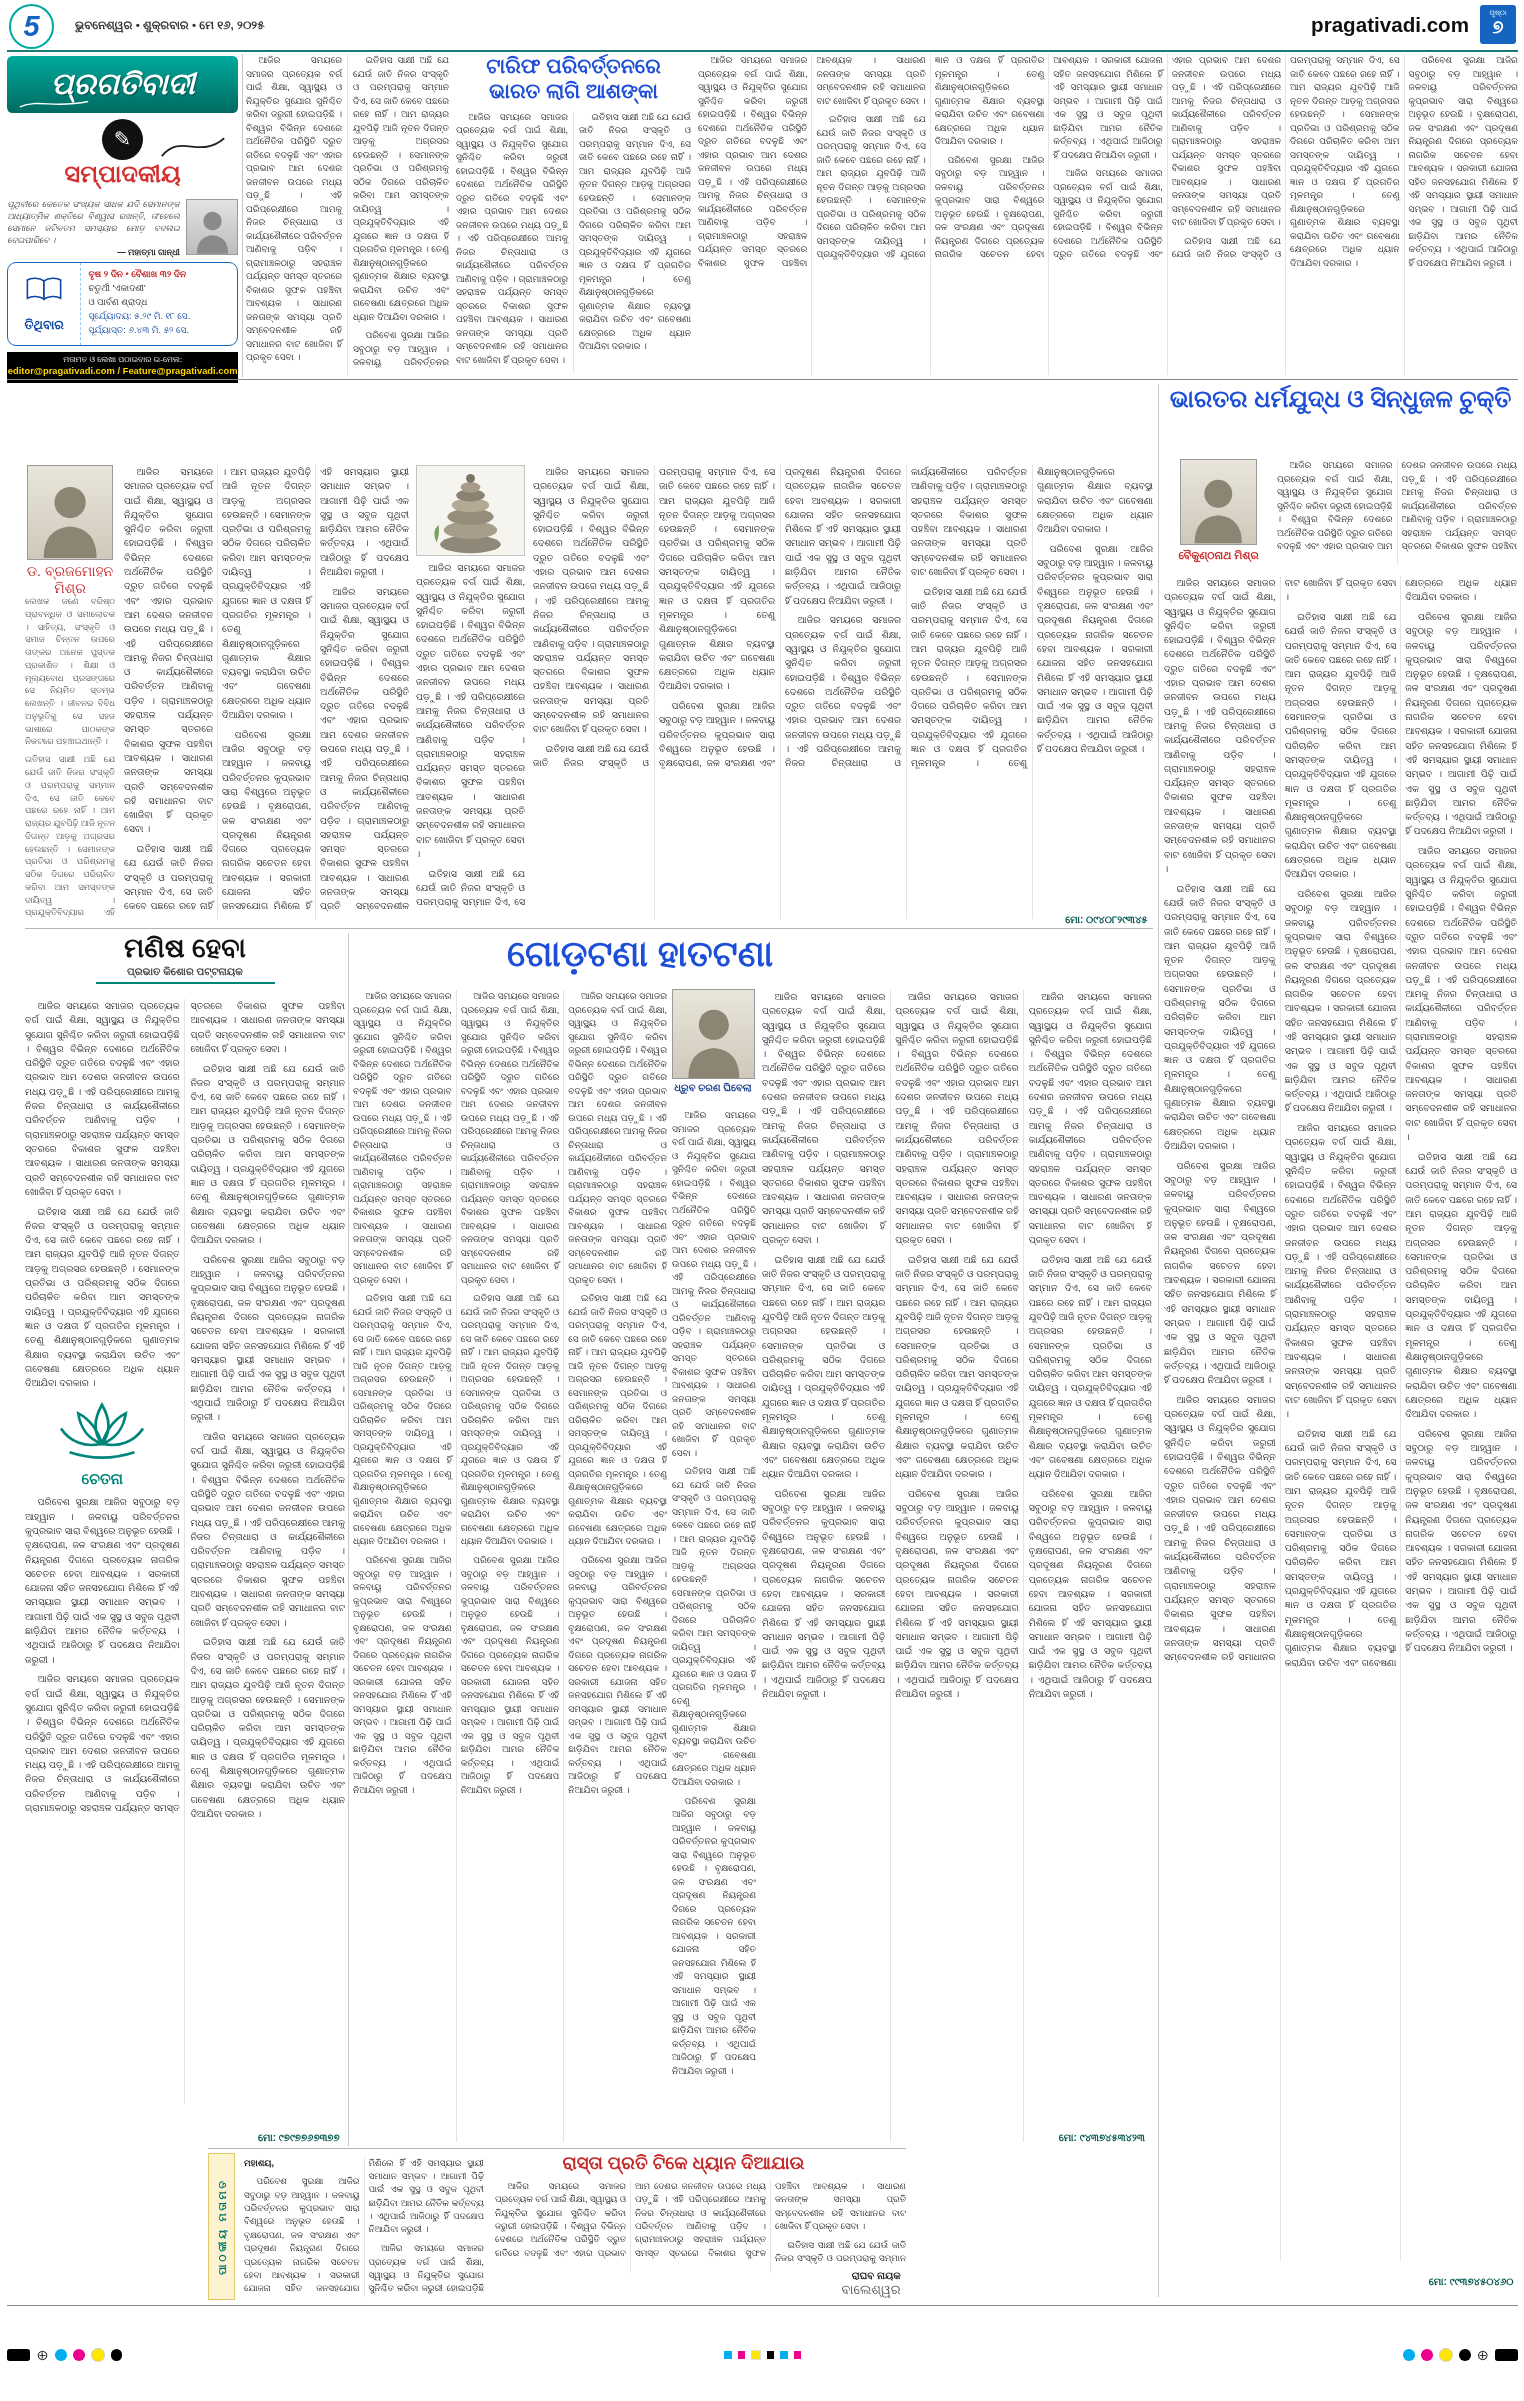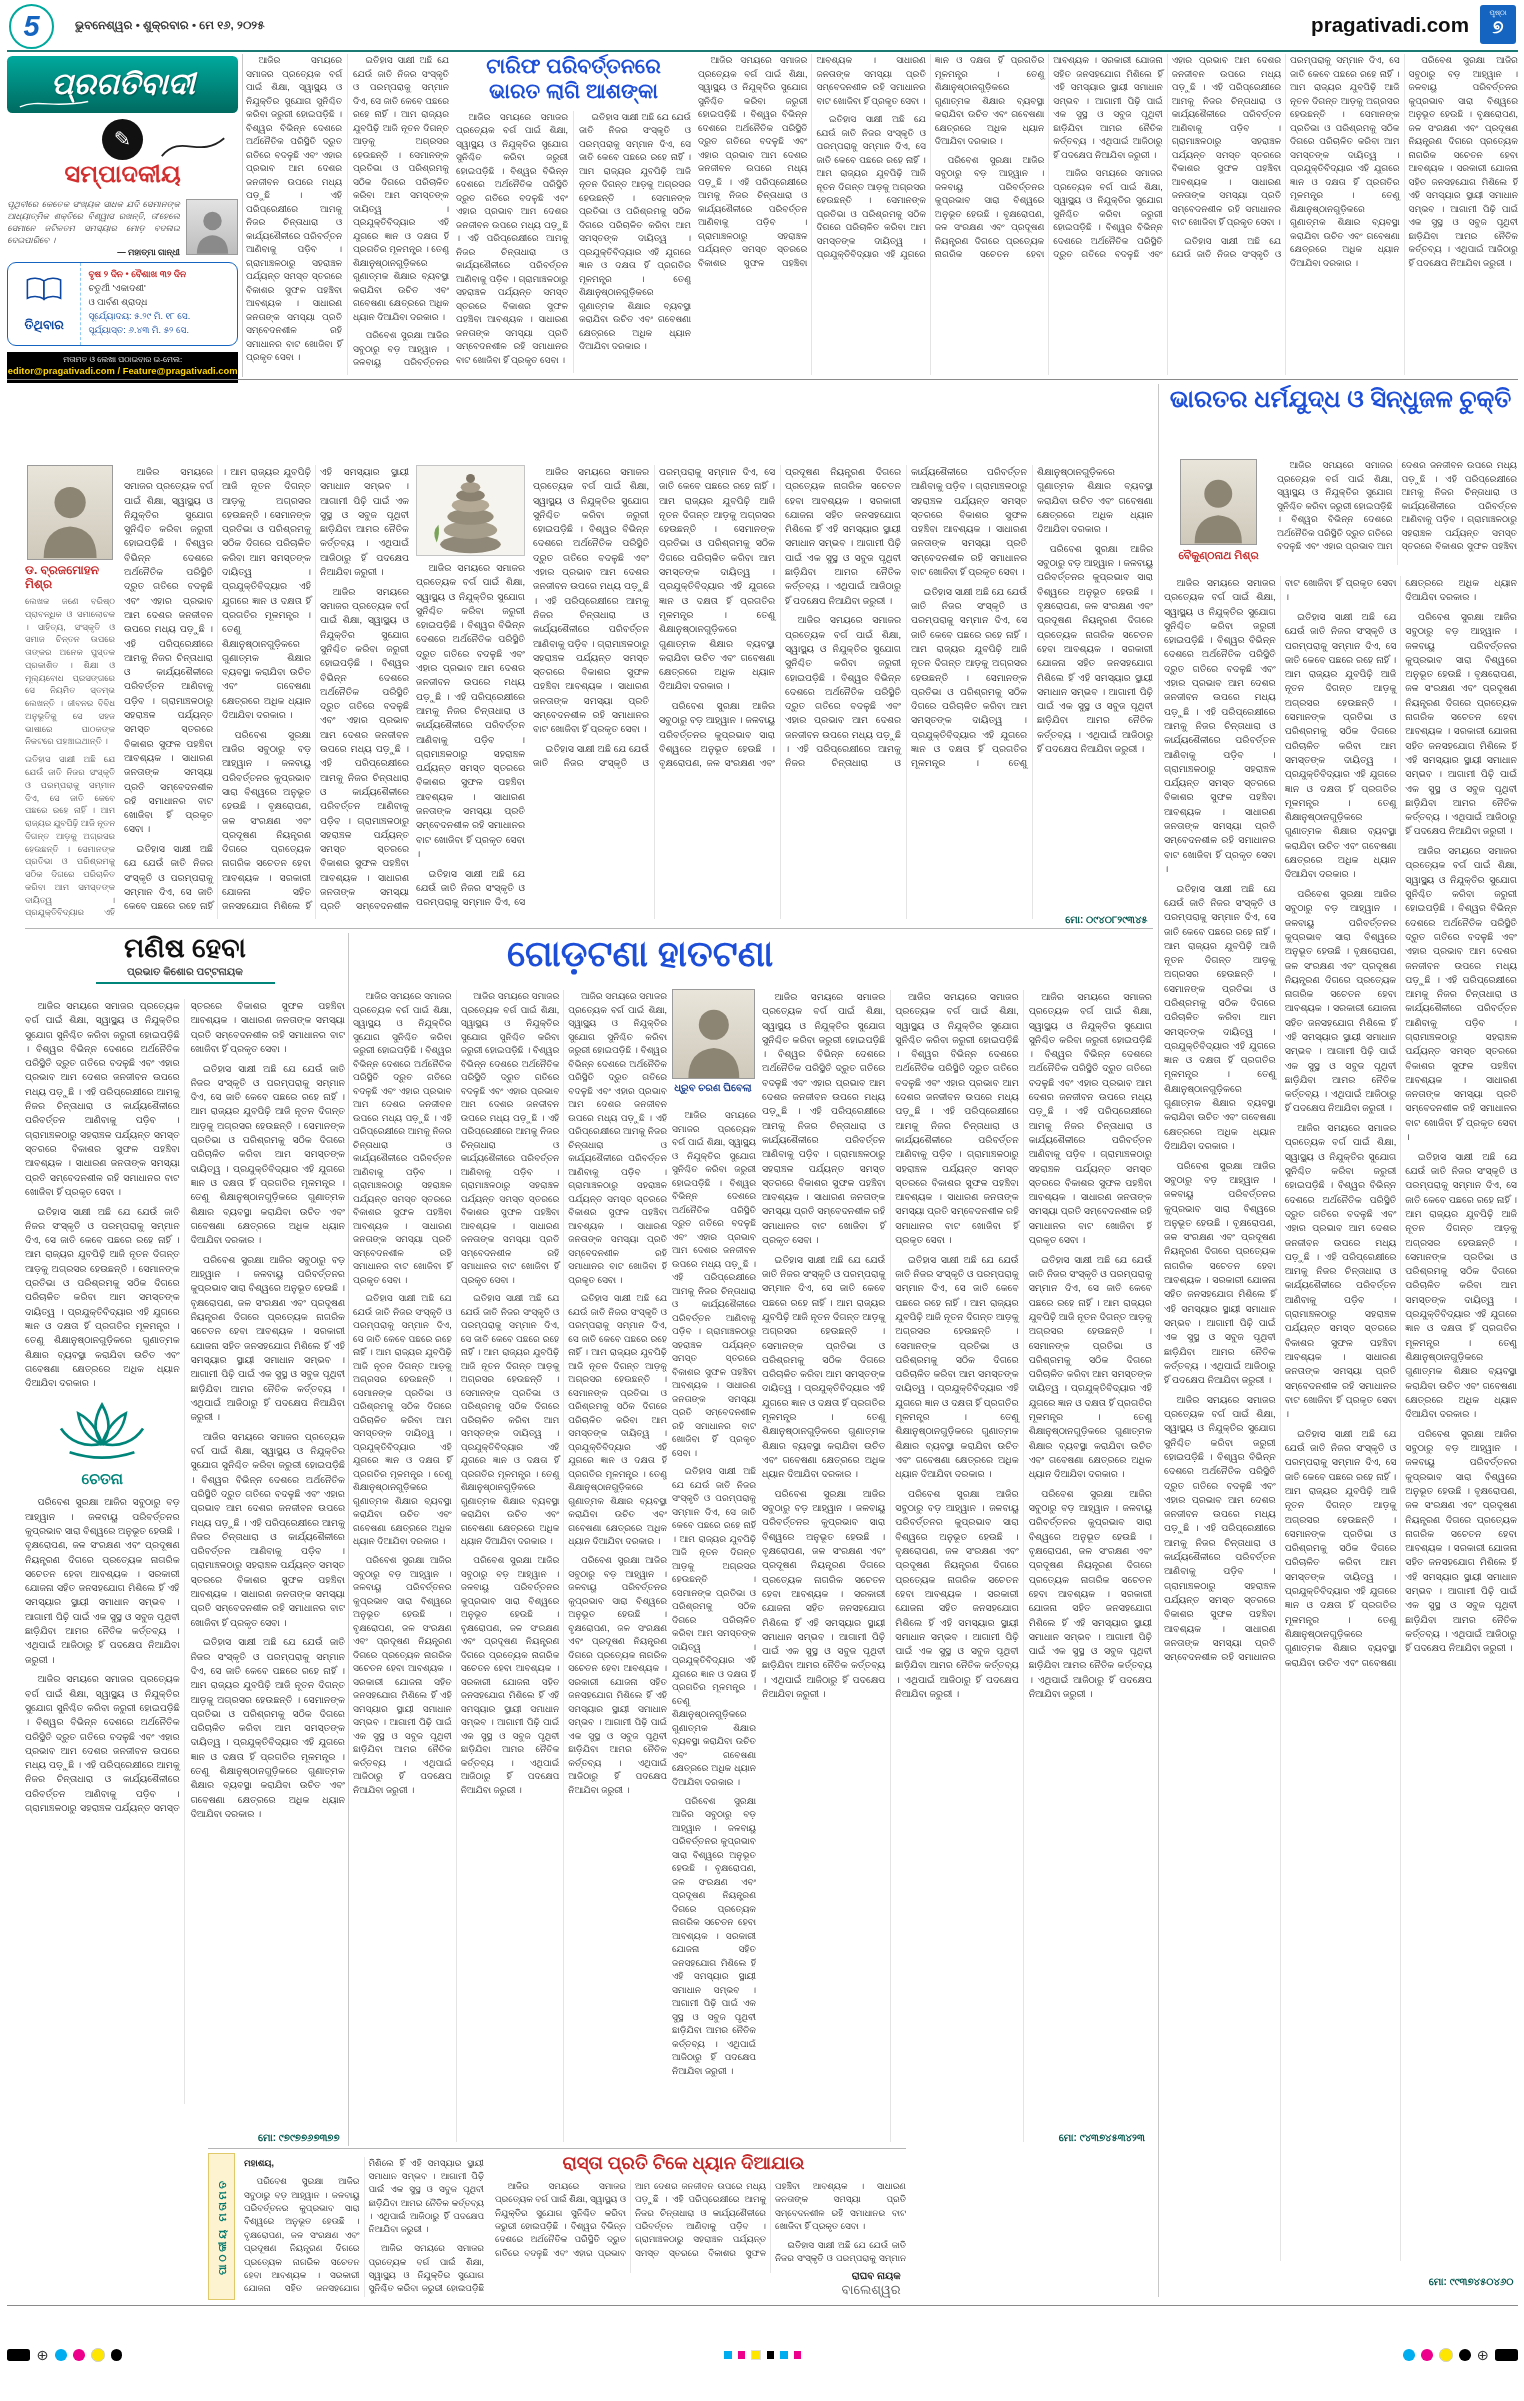--- a/index.html
+++ b/index.html
@@ -130,21 +130,21 @@
     </div>
 
   <div class="abs" style="left:25px;top:382px;width:1128px;height:544px;">
 
     <div class="abs photo" style="left:1.8px;top:83px;width:86px;height:95px;">
       <svg viewBox="0 0 60 70">
         <circle cx="30" cy="24" r="13" fill="#8d8574"></circle>
         <path d="M8 70 Q8 46 30 44 Q52 46 52 70 Z" fill="#8d8574"></path>
       </svg>
     </div>
-    <div class="abs" style="left:0px;top:181px;width:90px;text-align:left;font-size:12px;font-weight:bold;color:#c62828;">ଡ. ବ୍ରଜମୋହନ ମିଶ୍ର</div>
+    <div class="abs" style="left:0px;top:181px;width:90px;text-align:center;font-size:14px;font-weight:normal;color:#c62828;">ଡ. ବ୍ରଜମୋହନ ମିଶ୍ର</div>
     <div class="abs" style="left:0px;top:213px;width:90px;height:323px;font-size:8.5px;line-height:1.5;text-align:justify;color:#555;overflow:hidden;">
       <p style="margin:0 0 5.4px;">ଲେଖକ ଜଣେ ବରିଷ୍ଠ ପ୍ରାବନ୍ଧିକ ଓ ସମାଲୋଚକ । ସାହିତ୍ୟ, ସଂସ୍କୃତି ଓ ସମାଜ ଚିନ୍ତନ ଉପରେ ତାଙ୍କର ଅନେକ ପୁସ୍ତକ ପ୍ରକାଶିତ । ଶିକ୍ଷା ଓ ମୂଲ୍ୟବୋଧ ପ୍ରସଙ୍ଗରେ ସେ ନିୟମିତ ସ୍ତମ୍ଭ ଲେଖନ୍ତି । ଜୀବନର ବିବିଧ ଅନୁଭୂତିକୁ ସେ ସହଜ ଭାଷାରେ ପାଠକଙ୍କ ନିକଟରେ ପହଞ୍ଚାଇଥାନ୍ତି ।</p>
       <p style="margin:0;">ଇତିହାସ ସାକ୍ଷୀ ଅଛି ଯେ ଯେଉଁ ଜାତି ନିଜର ସଂସ୍କୃତି ଓ ପରମ୍ପରାକୁ ସମ୍ମାନ ଦିଏ, ସେ ଜାତି କେବେ ପଛରେ ରହେ ନାହିଁ । ଆମ ରାଜ୍ୟର ଯୁବପିଢ଼ି ଆଜି ନୂତନ ଦିଗନ୍ତ ଆଡ଼କୁ ଅଗ୍ରସର ହେଉଛନ୍ତି । ସେମାନଙ୍କ ପ୍ରତିଭା ଓ ପରିଶ୍ରମକୁ ସଠିକ ଦିଗରେ ପରିଚାଳିତ କରିବା ଆମ ସମସ୍ତଙ୍କ ଦାୟିତ୍ୱ । ପ୍ରଯୁକ୍ତିବିଦ୍ୟାର ଏହି ଯୁଗରେ ଜ୍ଞାନ ଓ ଦକ୍ଷତା ହିଁ ପ୍ରଗତିର ମୂଳମନ୍ତ୍ର । ତେଣୁ ଶିକ୍ଷାନୁଷ୍ଠାନଗୁଡ଼ିକରେ ଗୁଣାତ୍ମକ ଶିକ୍ଷାର ବ୍ୟବସ୍ଥା କରାଯିବା ଉଚିତ ଏବଂ ଗବେଷଣା କ୍ଷେତ୍ରରେ ଅଧିକ ଧ୍ୟାନ ଦିଆଯିବା ଦରକାର ।</p>
     </div>
 
     <div class="abs txt" style="left:99px;top:83px;width:285px;height:454px;column-count:3;column-gap:9px;">
         <p>ଆଜିର ସମୟରେ ସମାଜର ପ୍ରତ୍ୟେକ ବର୍ଗ ପାଇଁ ଶିକ୍ଷା, ସ୍ୱାସ୍ଥ୍ୟ ଓ ନିଯୁକ୍ତିର ସୁଯୋଗ ସୁନିଶ୍ଚିତ କରିବା ଜରୁରୀ ହୋଇପଡ଼ିଛି । ବିଶ୍ୱର ବିଭିନ୍ନ ଦେଶରେ ଅର୍ଥନୈତିକ ପରିସ୍ଥିତି ଦ୍ରୁତ ଗତିରେ ବଦଳୁଛି ଏବଂ ଏହାର ପ୍ରଭାବ ଆମ ଦେଶର ଜନଜୀବନ ଉପରେ ମଧ୍ୟ ପଡ଼ୁଛି । ଏହି ପରିପ୍ରେକ୍ଷୀରେ ଆମକୁ ନିଜର ଚିନ୍ତାଧାରା ଓ କାର୍ଯ୍ୟଶୈଳୀରେ ପରିବର୍ତ୍ତନ ଆଣିବାକୁ ପଡ଼ିବ । ଗ୍ରାମାଞ୍ଚଳଠାରୁ ସହରାଞ୍ଚଳ ପର୍ଯ୍ୟନ୍ତ ସମସ୍ତ ସ୍ତରରେ ବିକାଶର ସୁଫଳ ପହଞ୍ଚିବା ଆବଶ୍ୟକ । ସାଧାରଣ ଜନତାଙ୍କ ସମସ୍ୟା ପ୍ରତି ସମ୍ବେଦନଶୀଳ ରହି ସମାଧାନର ବାଟ ଖୋଜିବା ହିଁ ପ୍ରକୃତ ସେବା ।</p>
         <p>ଇତିହାସ ସାକ୍ଷୀ ଅଛି ଯେ ଯେଉଁ ଜାତି ନିଜର ସଂସ୍କୃତି ଓ ପରମ୍ପରାକୁ ସମ୍ମାନ ଦିଏ, ସେ ଜାତି କେବେ ପଛରେ ରହେ ନାହିଁ । ଆମ ରାଜ୍ୟର ଯୁବପିଢ଼ି ଆଜି ନୂତନ ଦିଗନ୍ତ ଆଡ଼କୁ ଅଗ୍ରସର ହେଉଛନ୍ତି । ସେମାନଙ୍କ ପ୍ରତିଭା ଓ ପରିଶ୍ରମକୁ ସଠିକ ଦିଗରେ ପରିଚାଳିତ କରିବା ଆମ ସମସ୍ତଙ୍କ ଦାୟିତ୍ୱ । ପ୍ରଯୁକ୍ତିବିଦ୍ୟାର ଏହି ଯୁଗରେ ଜ୍ଞାନ ଓ ଦକ୍ଷତା ହିଁ ପ୍ରଗତିର ମୂଳମନ୍ତ୍ର । ତେଣୁ ଶିକ୍ଷାନୁଷ୍ଠାନଗୁଡ଼ିକରେ ଗୁଣାତ୍ମକ ଶିକ୍ଷାର ବ୍ୟବସ୍ଥା କରାଯିବା ଉଚିତ ଏବଂ ଗବେଷଣା କ୍ଷେତ୍ରରେ ଅଧିକ ଧ୍ୟାନ ଦିଆଯିବା ଦରକାର ।</p>
         <p>ପରିବେଶ ସୁରକ୍ଷା ଆଜିର ସବୁଠାରୁ ବଡ଼ ଆହ୍ୱାନ । ଜଳବାୟୁ ପରିବର୍ତ୍ତନର କୁପ୍ରଭାବ ସାରା ବିଶ୍ୱରେ ଅନୁଭୂତ ହେଉଛି । ବୃକ୍ଷରୋପଣ, ଜଳ ସଂରକ୍ଷଣ ଏବଂ ପ୍ରଦୂଷଣ ନିୟନ୍ତ୍ରଣ ଦିଗରେ ପ୍ରତ୍ୟେକ ନାଗରିକ ସଚେତନ ହେବା ଆବଶ୍ୟକ । ସରକାରୀ ଯୋଜନା ସହିତ ଜନସହଯୋଗ ମିଶିଲେ ହିଁ ଏହି ସମସ୍ୟାର ସ୍ଥାୟୀ ସମାଧାନ ସମ୍ଭବ । ଆଗାମୀ ପିଢ଼ି ପାଇଁ ଏକ ସୁସ୍ଥ ଓ ସବୁଜ ପୃଥିବୀ ଛାଡ଼ିଯିବା ଆମର ନୈତିକ କର୍ତ୍ତବ୍ୟ । ଏଥିପାଇଁ ଆଜିଠାରୁ ହିଁ ପଦକ୍ଷେପ ନିଆଯିବା ଜରୁରୀ ।</p>
         <p>ଆଜିର ସମୟରେ ସମାଜର ପ୍ରତ୍ୟେକ ବର୍ଗ ପାଇଁ ଶିକ୍ଷା, ସ୍ୱାସ୍ଥ୍ୟ ଓ ନିଯୁକ୍ତିର ସୁଯୋଗ ସୁନିଶ୍ଚିତ କରିବା ଜରୁରୀ ହୋଇପଡ଼ିଛି । ବିଶ୍ୱର ବିଭିନ୍ନ ଦେଶରେ ଅର୍ଥନୈତିକ ପରିସ୍ଥିତି ଦ୍ରୁତ ଗତିରେ ବଦଳୁଛି ଏବଂ ଏହାର ପ୍ରଭାବ ଆମ ଦେଶର ଜନଜୀବନ ଉପରେ ମଧ୍ୟ ପଡ଼ୁଛି । ଏହି ପରିପ୍ରେକ୍ଷୀରେ ଆମକୁ ନିଜର ଚିନ୍ତାଧାରା ଓ କାର୍ଯ୍ୟଶୈଳୀରେ ପରିବର୍ତ୍ତନ ଆଣିବାକୁ ପଡ଼ିବ । ଗ୍ରାମାଞ୍ଚଳଠାରୁ ସହରାଞ୍ଚଳ ପର୍ଯ୍ୟନ୍ତ ସମସ୍ତ ସ୍ତରରେ ବିକାଶର ସୁଫଳ ପହଞ୍ଚିବା ଆବଶ୍ୟକ । ସାଧାରଣ ଜନତାଙ୍କ ସମସ୍ୟା ପ୍ରତି ସମ୍ବେଦନଶୀଳ ରହି ସମାଧାନର ବାଟ ଖୋଜିବା ହିଁ ପ୍ରକୃତ ସେବା ।</p>

